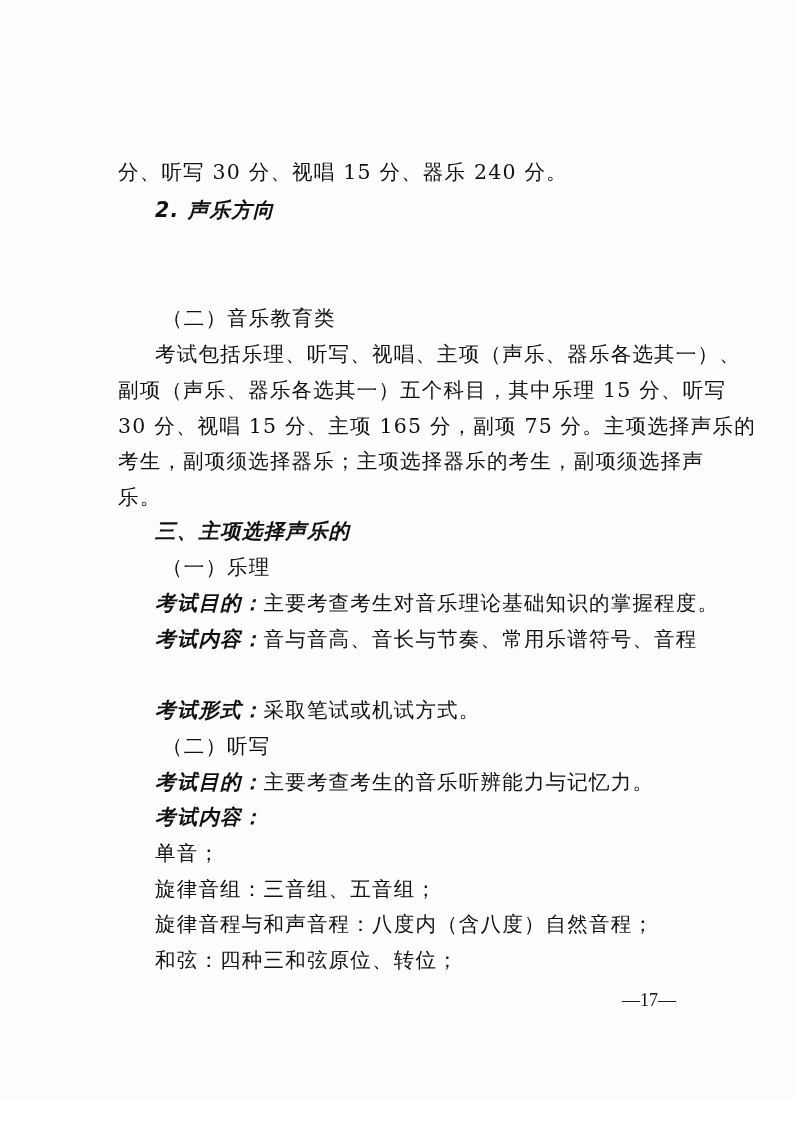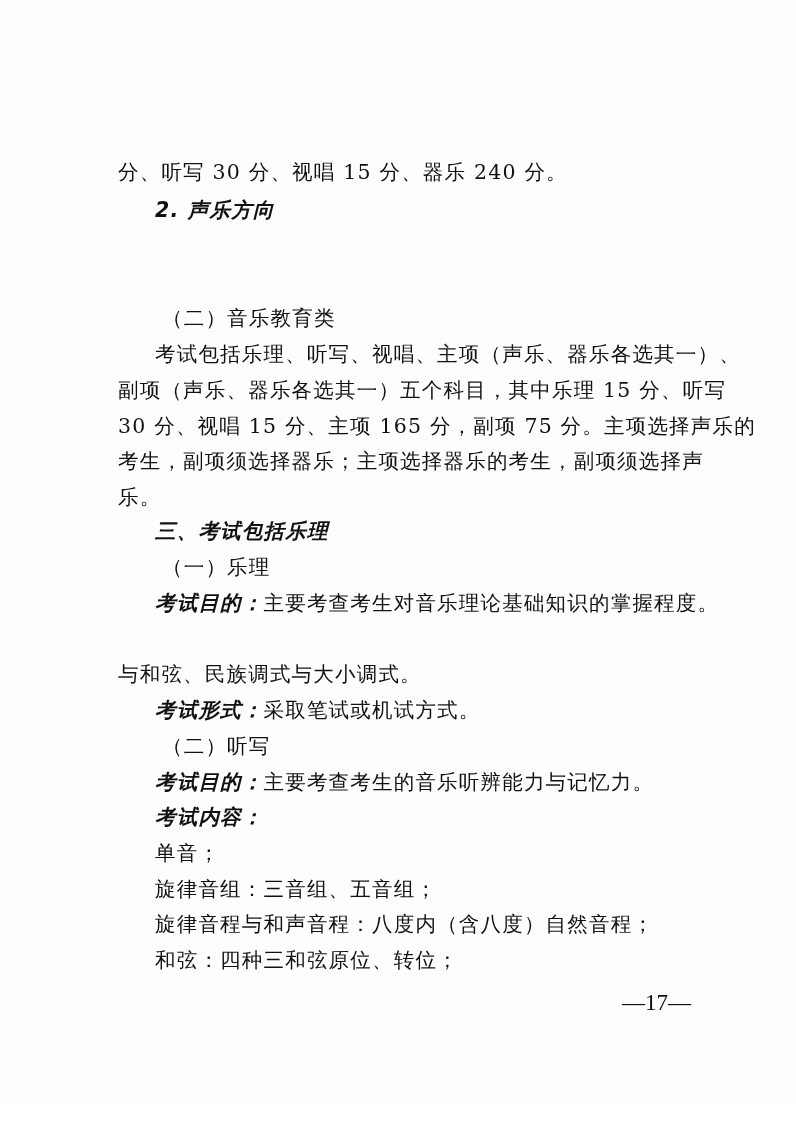--- a/index.html
+++ b/index.html
@@ -4,42 +4,44 @@
 <style>
   html, body { margin: 0; padding: 0; background: #ffffff; }
   body { width: 796px; height: 1128px; position: relative; overflow: hidden;
          font-family: "DejaVu Serif", "Liberation Serif", serif; color: #111; }
   .page { position: absolute; left: 0; top: 0; width: 796px; height: 1100px; background: #fdfdfc; }
   .line { position: absolute; font-size: 20.5px; line-height: 28px; white-space: nowrap; letter-spacing: 1.2px; }
   .ind { left: 155px; }
   .noind { left: 118px; }
   .bold { font-weight: bold; font-family: "DejaVu Sans", "Liberation Sans", sans-serif; font-style: italic; }
   .paren { left: 162px; }
-  .pagenum { position: absolute; left: 622px; top: 990px; font-size: 23px; letter-spacing: 0; font-family: "Liberation Serif", serif; }
+  .pagenum { position: absolute; left: 622px; top: 990px; font-size: 18px; letter-spacing: 0; font-family: "Liberation Serif", serif; }
 </style>
 </head>
 <body>
 
 <div class="page">
 
   <div class="line noind" style="top:158px">分、听写 30 分、视唱 15 分、器乐 240 分。</div>
   <div class="line ind bold" style="top:196px">2. 声乐方向</div>
   <div class="line paren" style="top:304px">（二）音乐教育类</div>
   <div class="line ind" style="top:340px">考试包括乐理、听写、视唱、主项（声乐、器乐各选其一）、</div>
   <div class="line noind" style="top:376px">副项（声乐、器乐各选其一）五个科目，其中乐理 15 分、听写</div>
   <div class="line noind" style="top:412px">30 分、视唱 15 分、主项 165 分，副项 75 分。主项选择声乐的</div>
   <div class="line noind" style="top:447px">考生，副项须选择器乐；主项选择器乐的考生，副项须选择声</div>
   <div class="line noind" style="top:483px">乐。</div>
-  <div class="line ind bold" style="top:517px">三、考试包括乐理</div>
+  <div class="line ind bold" style="top:517px">三、主项选择声乐的</div>
   <div class="line paren" style="top:553px">（一）乐理</div>
 
   <div class="line ind" style="top:589px">
     <span class="bold">考试目的：</span><span>主要考查考生对音乐理论基础知识的掌握程度。</span>
   </div>
-  <div class="line noind" style="top:660px">与和弦、民族调式与大小调式。</div>
+  <div class="line ind" style="top:625px">
+    <span class="bold">考试内容：</span><span>音与音高、音长与节奏、常用乐谱符号、音程</span>
+  </div>
   <div class="line ind" style="top:696px">
     <span class="bold">考试形式：</span><span>采取笔试或机试方式。</span>
   </div>
 
   <div class="line paren" style="top:732px">（二）听写</div>
   <div class="line ind" style="top:768px">
     <span class="bold">考试目的：</span><span>主要考查考生的音乐听辨能力与记忆力。</span>
   </div>
   <div class="line ind bold" style="top:803px">考试内容：</div>
   <div class="line ind" style="top:839px">单音；</div>

